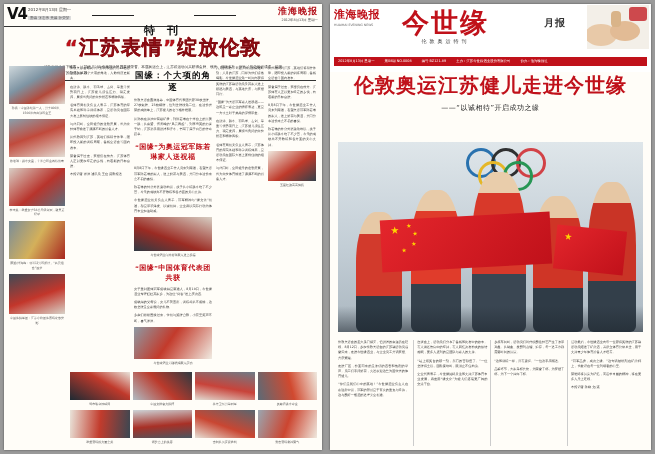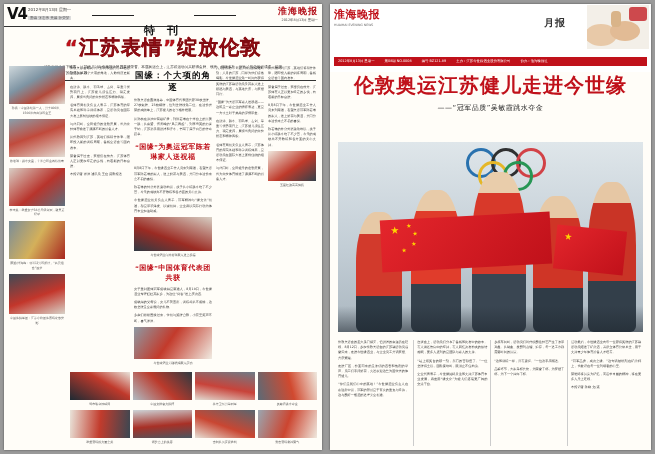--- a/index.html
+++ b/index.html
@@ -232,20 +232,24 @@
     </div>
   </div>
 
   <div class="page pageR">
 
     <div class="r-head">
       <div class="r-flag">
         <div class="fn">淮海晚报</div>
         <div class="fe">HUAIHAI EVENING NEWS</div>
       </div>
+      <div class="r-logo">
+        <div class="lg">今世缘</div>
+        <div class="lgs">伦敦奥运特刊</div>
+      </div>
       <div class="r-yuebao">月报</div>
 
       <div class="r-hand">
         <svg width="62" height="44" viewBox="0 0 62 44">
           <rect width="62" height="44" fill="#f3efe8"></rect>
           <ellipse cx="14" cy="30" rx="16" ry="11" fill="#e8c9a8"></ellipse>
           <ellipse cx="38" cy="26" rx="15" ry="10" fill="#e2bb95"></ellipse>
           <rect x="24" y="6" width="10" height="16" rx="4" fill="#d9b489"></rect>
           <rect x="42" y="2" width="18" height="14" rx="3" fill="#c0111a" opacity=".75"></rect>
         </svg>
@@ -255,21 +259,21 @@
         <span>2012年8月13日 星期一</span>
         <span>第08期 NO.0008</span>
         <span>编号 BZ121-89</span>
         <span>主办：江苏今世缘酒业股份有限公司</span>
         <span>协办：淮海晚报社</span>
       </div>
     </div>
 
     <div class="r-title">
       <div class="t">伦敦奥运江苏健儿走进今世缘</div>
-      <div class="s">——“冠军品质”吴敏霞跳水夺金</div>
+      <div class="s">——“以诚相待”开启成功之缘</div>
     </div>
 
     <div class="r-photo">
       <div class="sky"></div>
 
       <div class="ringwrap">
         <div class="ring"></div>
         <div class="ring k"></div>
         <div class="ring r"></div>
         <div class="ring y"></div>

